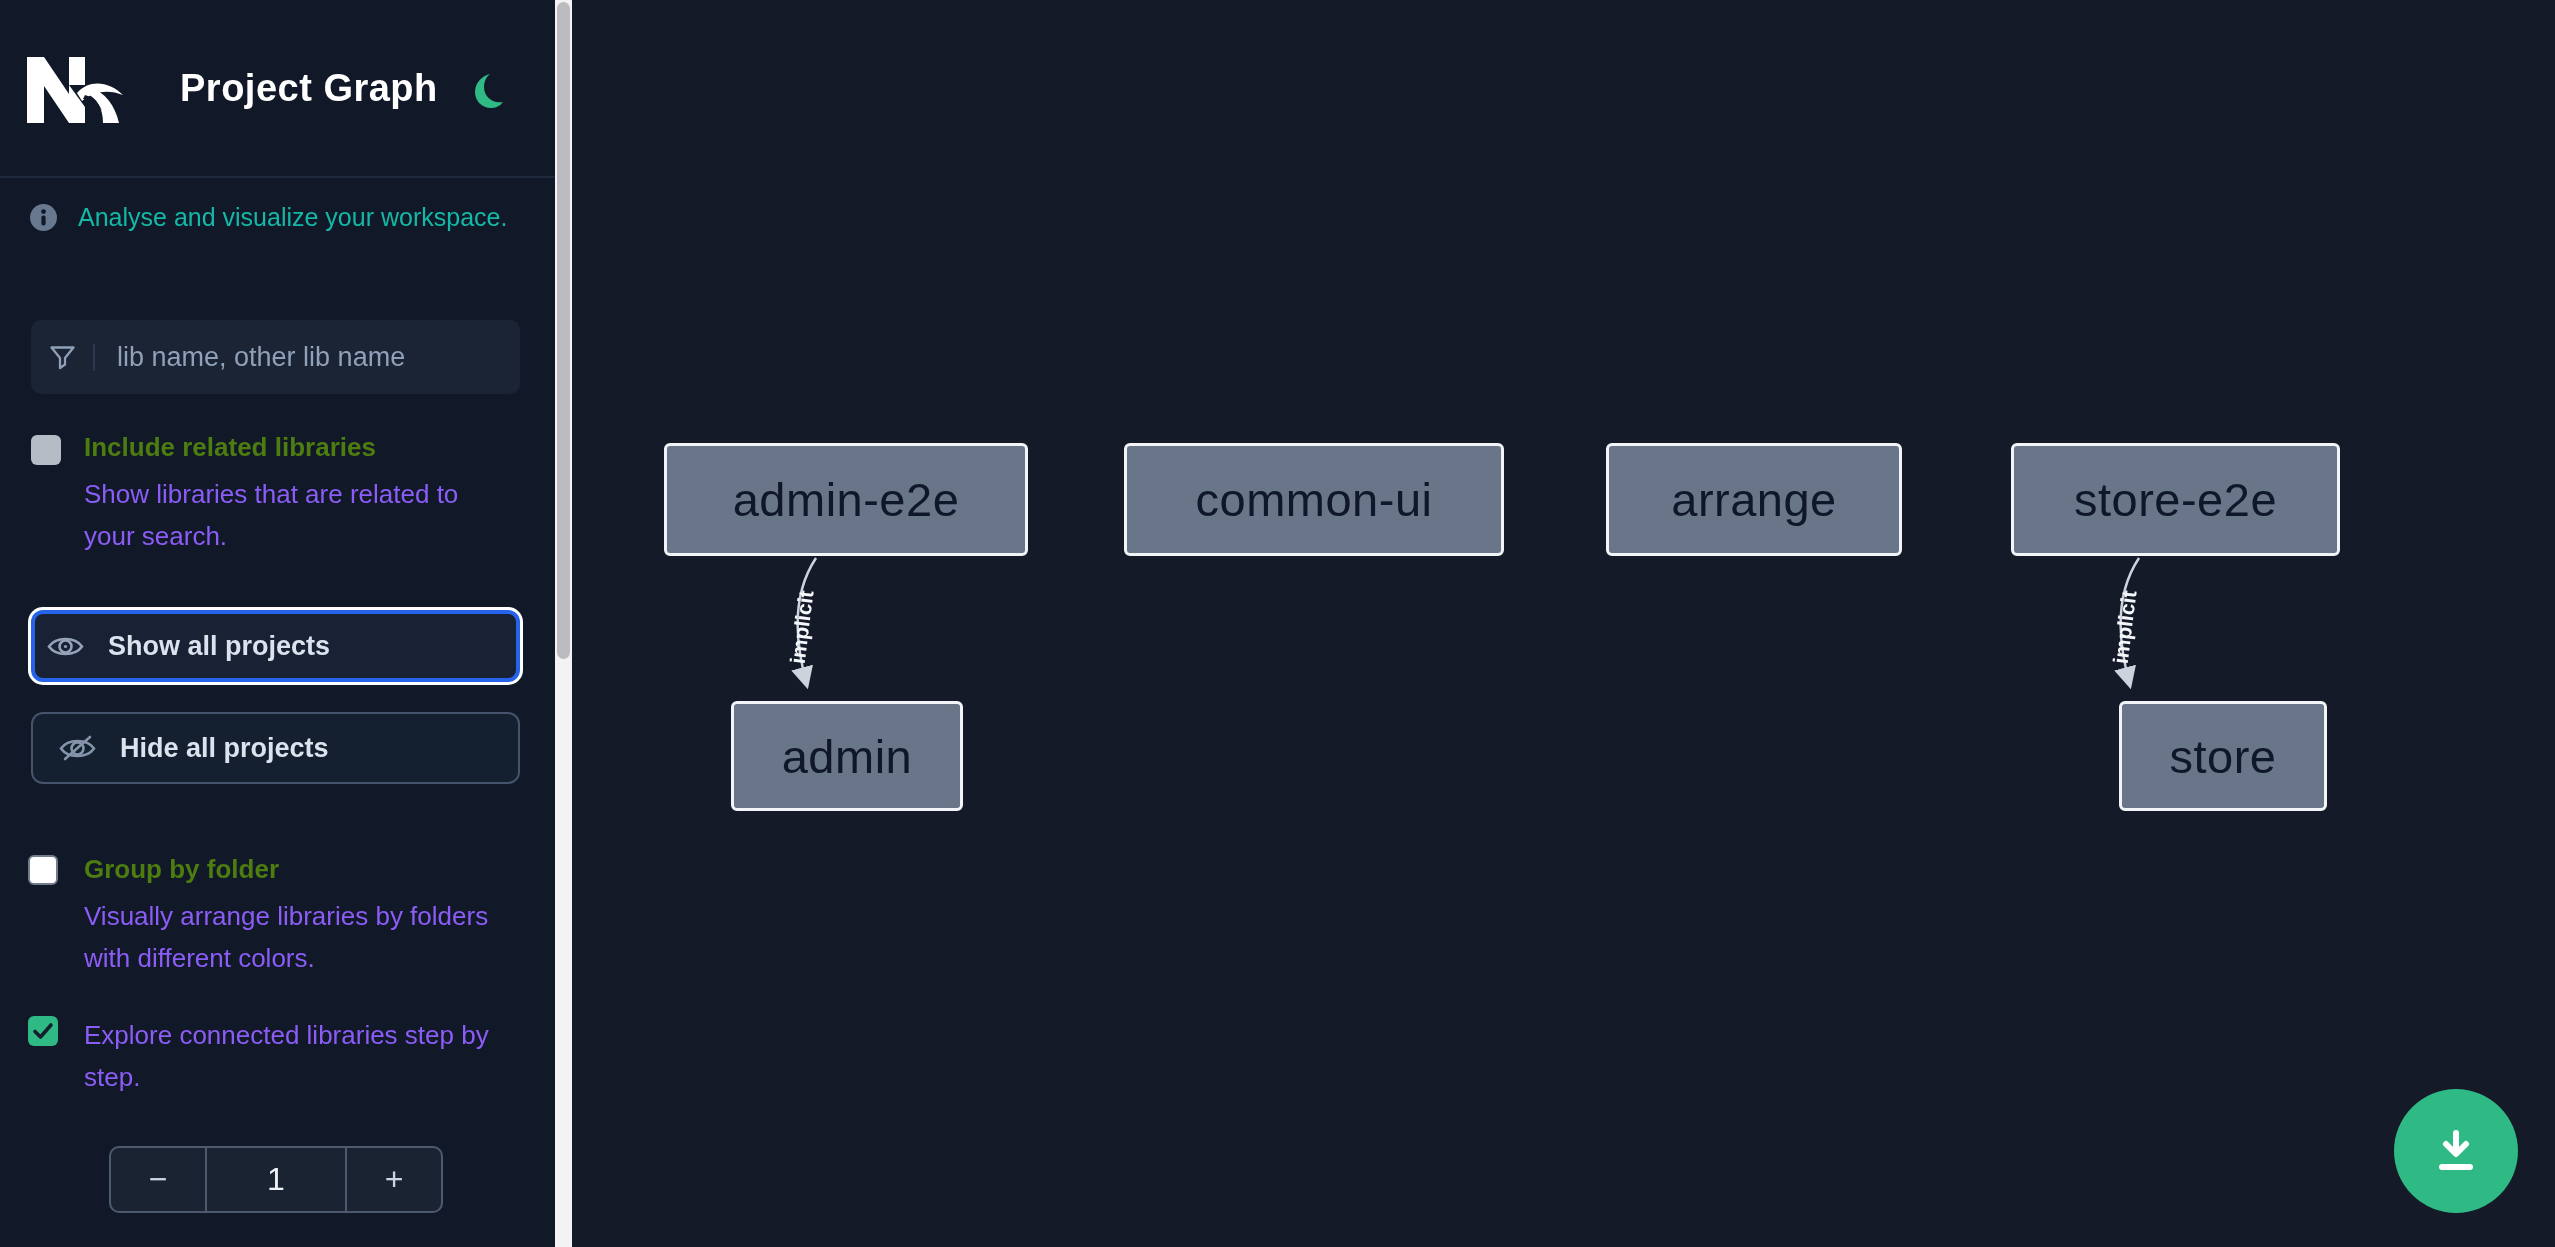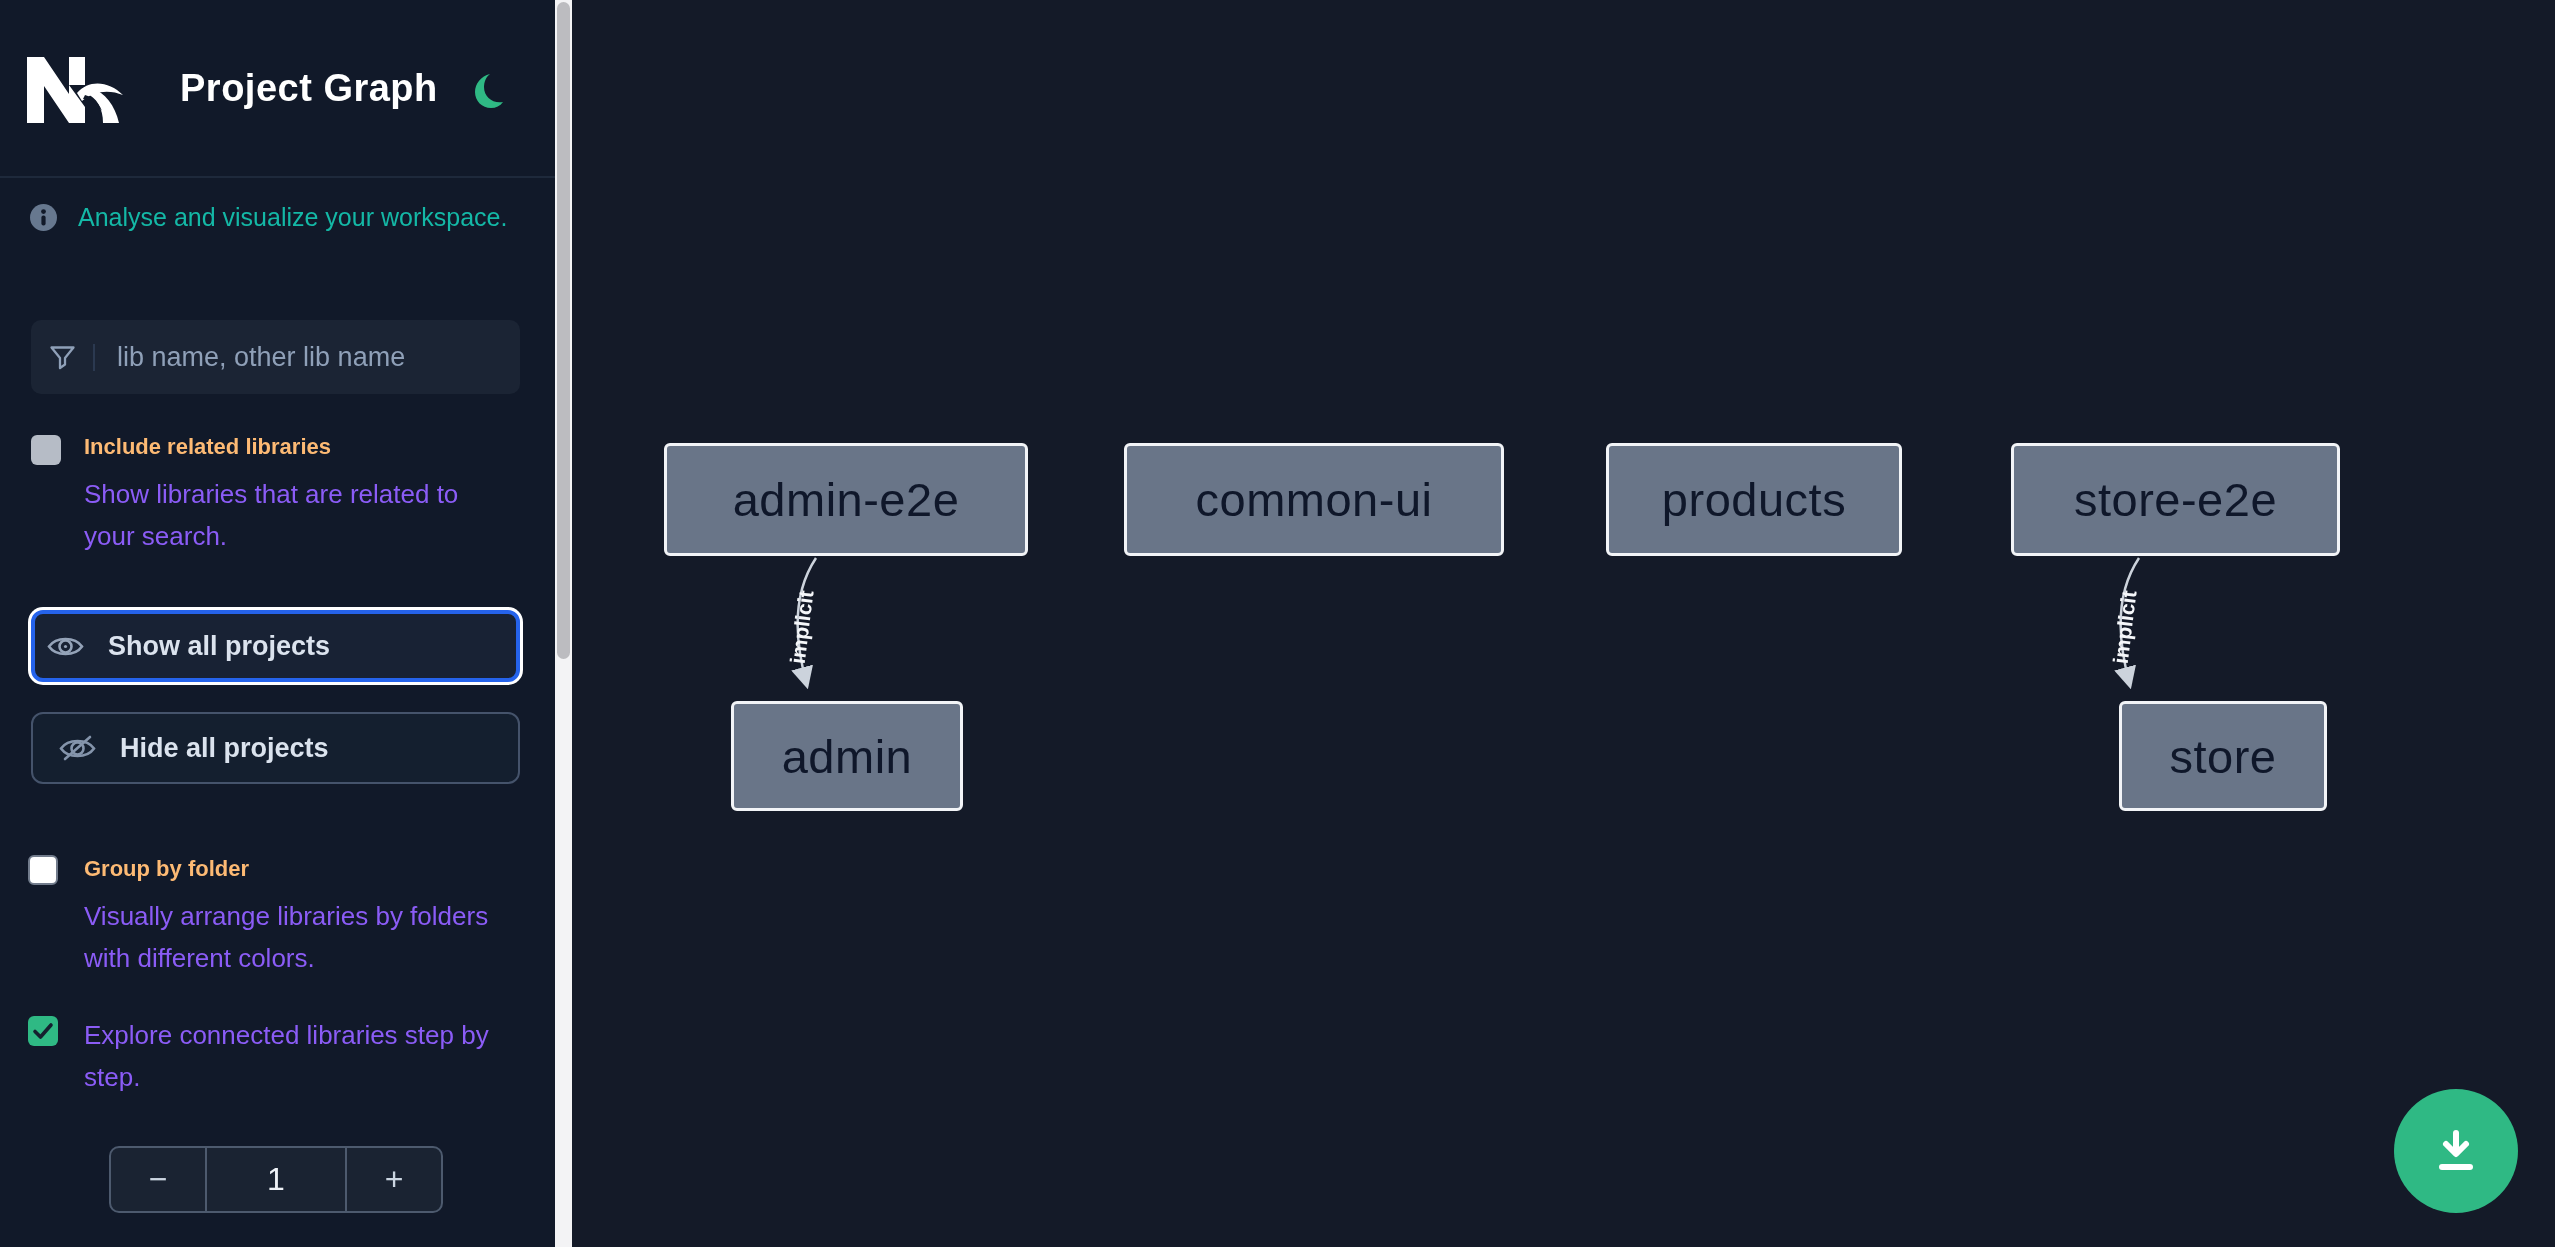--- a/index.html
+++ b/index.html
@@ -27,21 +27,21 @@
   .search-box input::placeholder { color:#8fa0b8; opacity:1; }
 
   .toggle-row { position:absolute; left:31px; width:500px; }
   .toggle-row .cb { position:absolute; left:0; width:30px; height:30px; border-radius:6px; cursor:pointer; }
   .cb-gray  { background:#b6bcc6; }
   .cb-white { background:#ffffff; border:2px solid #727c8c; }
   .cb-green { background:#2fb984; }
   .cb .check-icon { display:none; }
   .cb.checked .check-icon { display:block; }
   .toggle-texts { margin-left:53px; width:420px; }
-  .toggle-label { color:#fdba74; font-size:22px; font-weight:700; line-height:42px; cursor:pointer; }
+  .toggle-label { color:#4d7c0f; font-size:26px; font-weight:700; line-height:42px; cursor:pointer; }
   .toggle-desc  { color:#8b5cf6; font-size:26px; line-height:42px; margin-top:5px; }
 
   .side-btn { position:absolute; left:31px; width:489px; height:72px; border-radius:12px;
               background:#141f2f; border:2px solid #45536b; display:flex; align-items:center;
               gap:24px; padding:0 26px; cursor:pointer; font-family:"Liberation Sans", sans-serif; }
   .side-btn .btn-label { color:#dbe3ee; font-size:27px; font-weight:700; }
   .side-btn.focused { background:#182234; border:4px solid #2563eb; box-shadow:0 0 0 3px #ffffff;padding-left:12px; }
 
   .stepper { position:absolute; left:109px; top:1146px; width:334px; height:67px; border:2px solid #4d5a6e;
              border-radius:10px; display:flex; background:#1a2332; overflow:hidden; }
@@ -182,18 +182,18 @@
       </svg>
     <button class="download-btn">
       <svg width="52" height="52" viewBox="0 0 52 52" fill="none" stroke="#ffffff" stroke-width="6" stroke-linecap="round" stroke-linejoin="round">
         <path d="M26 8 V27"></path>
         <path d="M16 19 L26 29 L36 19"></path>
         <path d="M12 42 H40"></path>
       </svg>
     </button>
   <div class="gnode" style="left: 92px; top: 443px; width: 364px; height: 113px;">admin-e2e</div>
       <div class="gnode" style="left: 552px; top: 443px; width: 380px; height: 113px;">common-ui</div>
-      <div class="gnode" style="left: 1034px; top: 443px; width: 296px; height: 113px;">products</div>
+      <div class="gnode" style="left: 1034px; top: 443px; width: 296px; height: 113px;">arrange</div>
       <div class="gnode" style="left: 1439px; top: 443px; width: 329px; height: 113px;">store-e2e</div>
       <div class="gnode" style="left: 159px; top: 701px; width: 232px; height: 110px;">admin</div>
       <div class="gnode" style="left: 1499px; top: 701px; width: 208px; height: 110px; margin-left: 48px;">store</div>
     </div>
 </div>
 
 </body></html>

